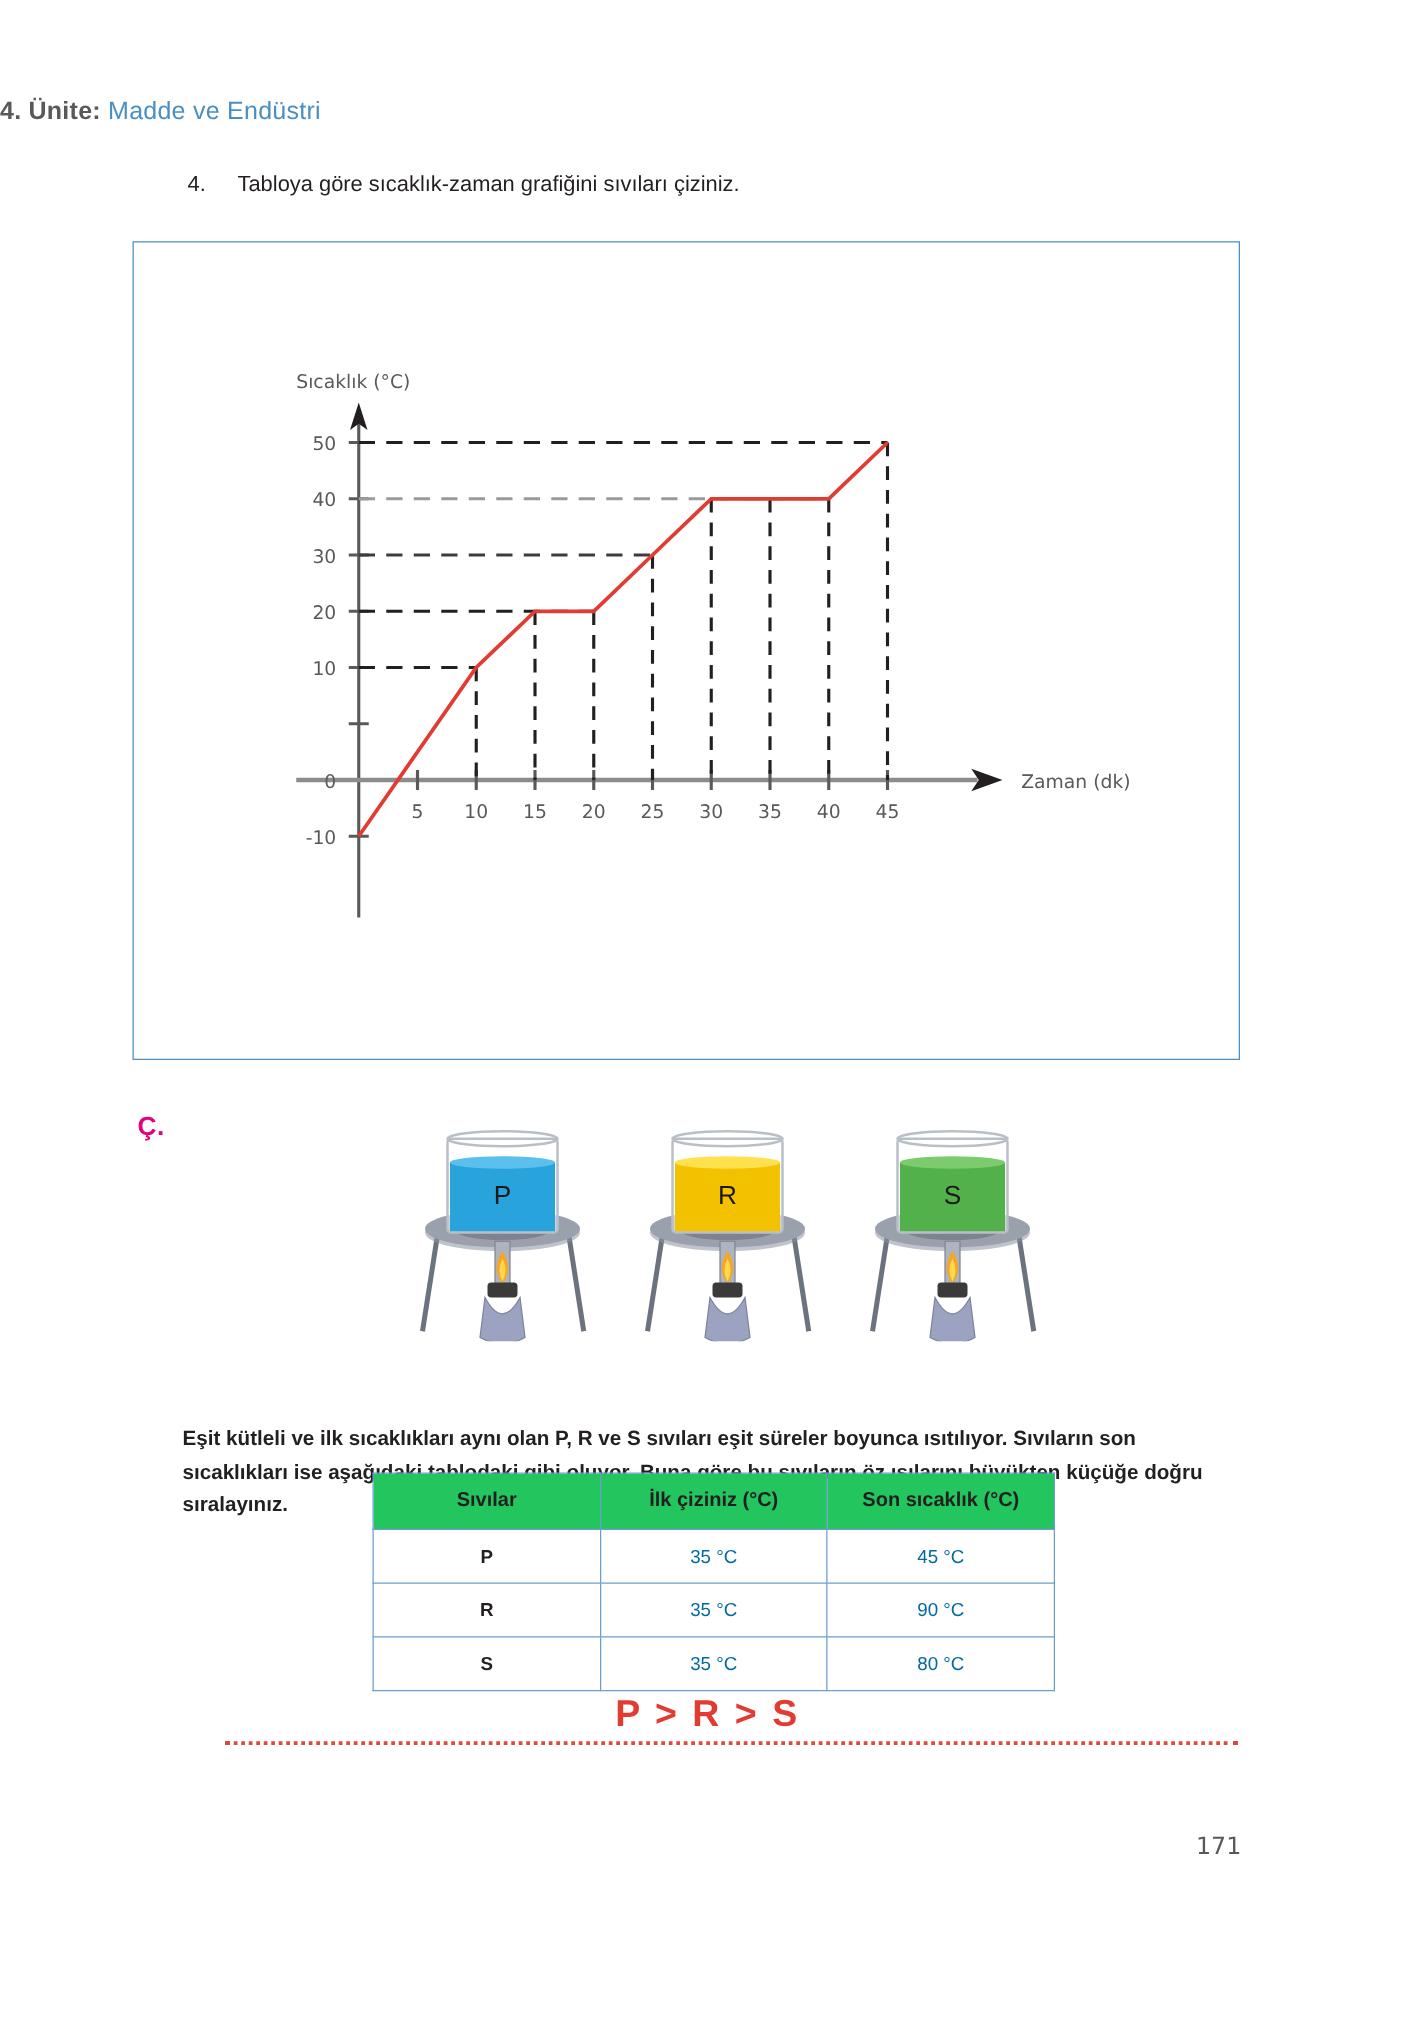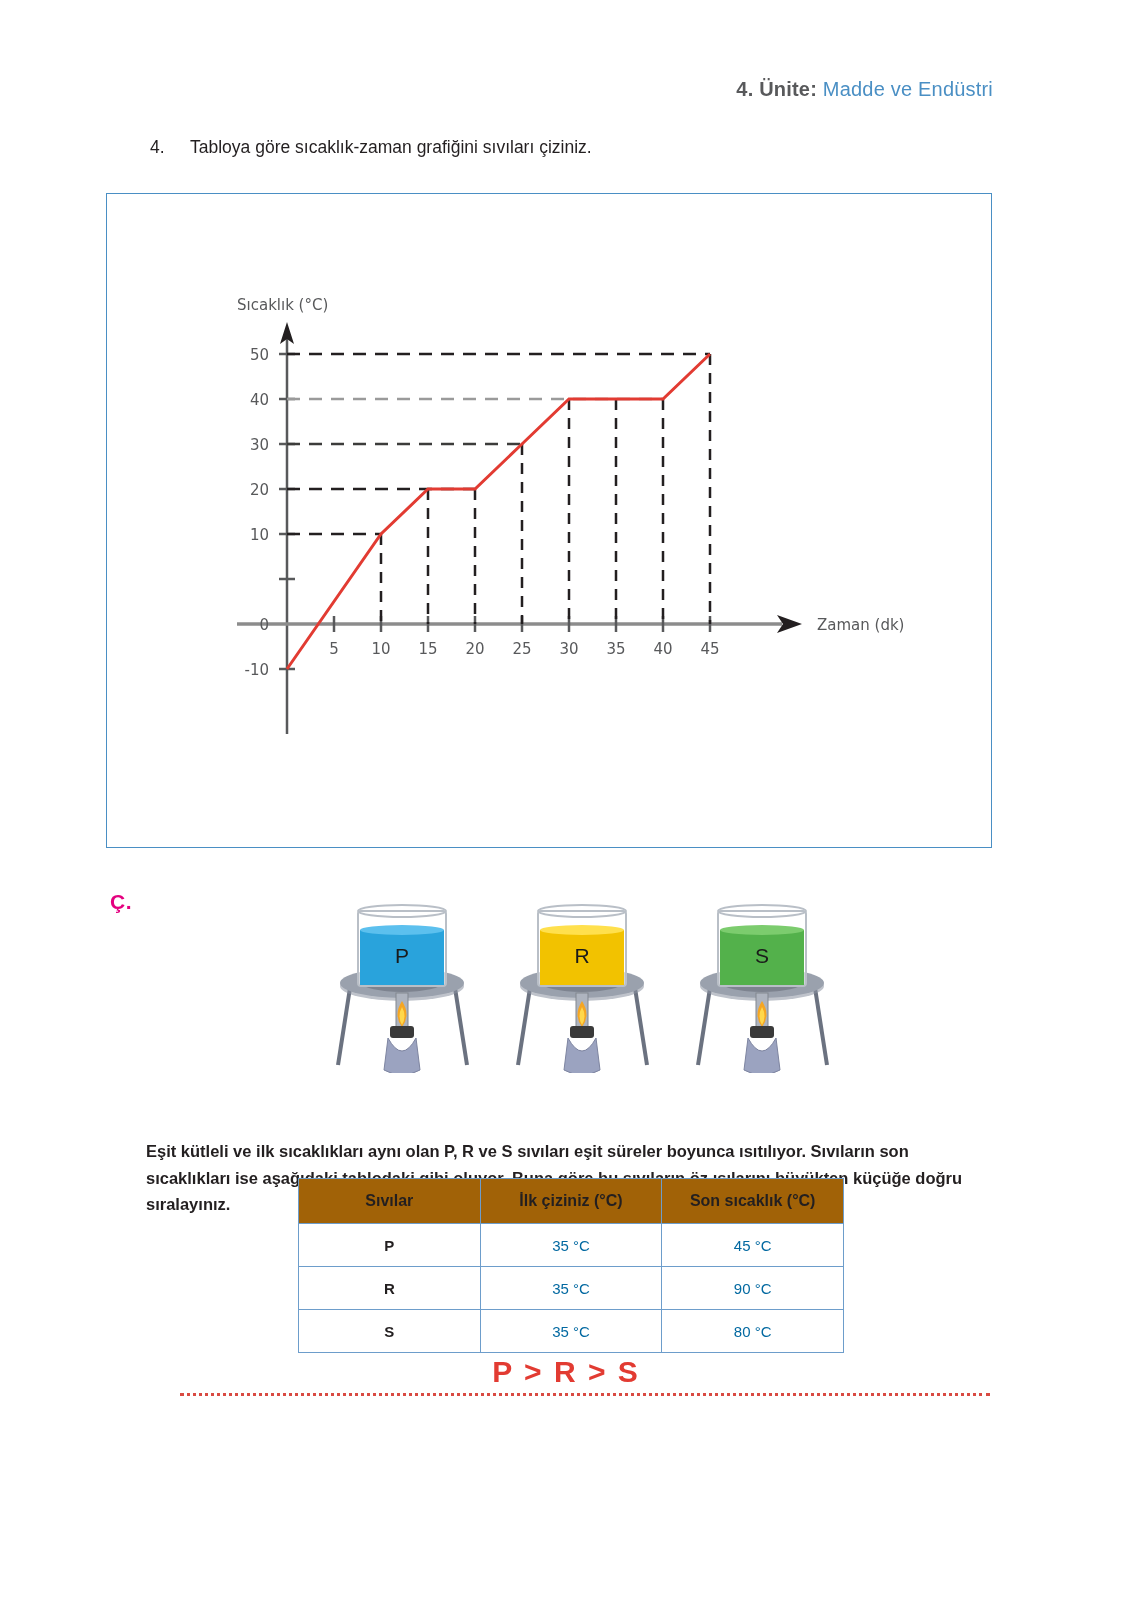--- a/index.html
+++ b/index.html
@@ -9,21 +9,20 @@
     font-family:"Liberation Sans","DejaVu Sans",sans-serif;
     color:#231f20;
     position:relative;
     overflow:hidden;
   }
   .page{position:relative;width:1133px;height:1615px;}
 
   
   .header{
     position:absolute;left:0;top:78px;width:993px;
-    text-align:right;
     font-size:20px;letter-spacing:.2px;
   }
   .header .unit{font-weight:bold;color:#58595b;}
   .header .unit-title{color:#4a8fc4;}
 
   
   .q4{
     position:absolute;left:150px;top:137px;width:700px;
     font-size:17.5px;color:#231f20;
     display:flex;gap:24px;align-items:baseline;
@@ -73,21 +72,21 @@
   }
 
   
   .tbl{
     position:absolute;left:298px;top:1178px;
     width:546px;
     border-collapse:collapse;
     font-size:15px;
   }
   .tbl th{
-    background:#a16207;
+    background:#22c55e;
     border:1px solid #6d9dcb;
     height:42px;
     font-weight:bold;
     font-size:16px;
     color:#231f20;
   }
   .tbl td{
     border:1px solid #6d9dcb;
     height:40px;
     text-align:center;
@@ -329,14 +328,15 @@
         <td class="liq">S</td>
         <td>35 °C</td>
         <td>80 °C</td>
       </tr>
     </tbody>
   </table>
 
   <div class="answer">P &gt; R &gt; S</div>
   <div class="dotline"></div>
 
+  <div class="pageno">171</div>
 
 </div>
 
 </body></html>

